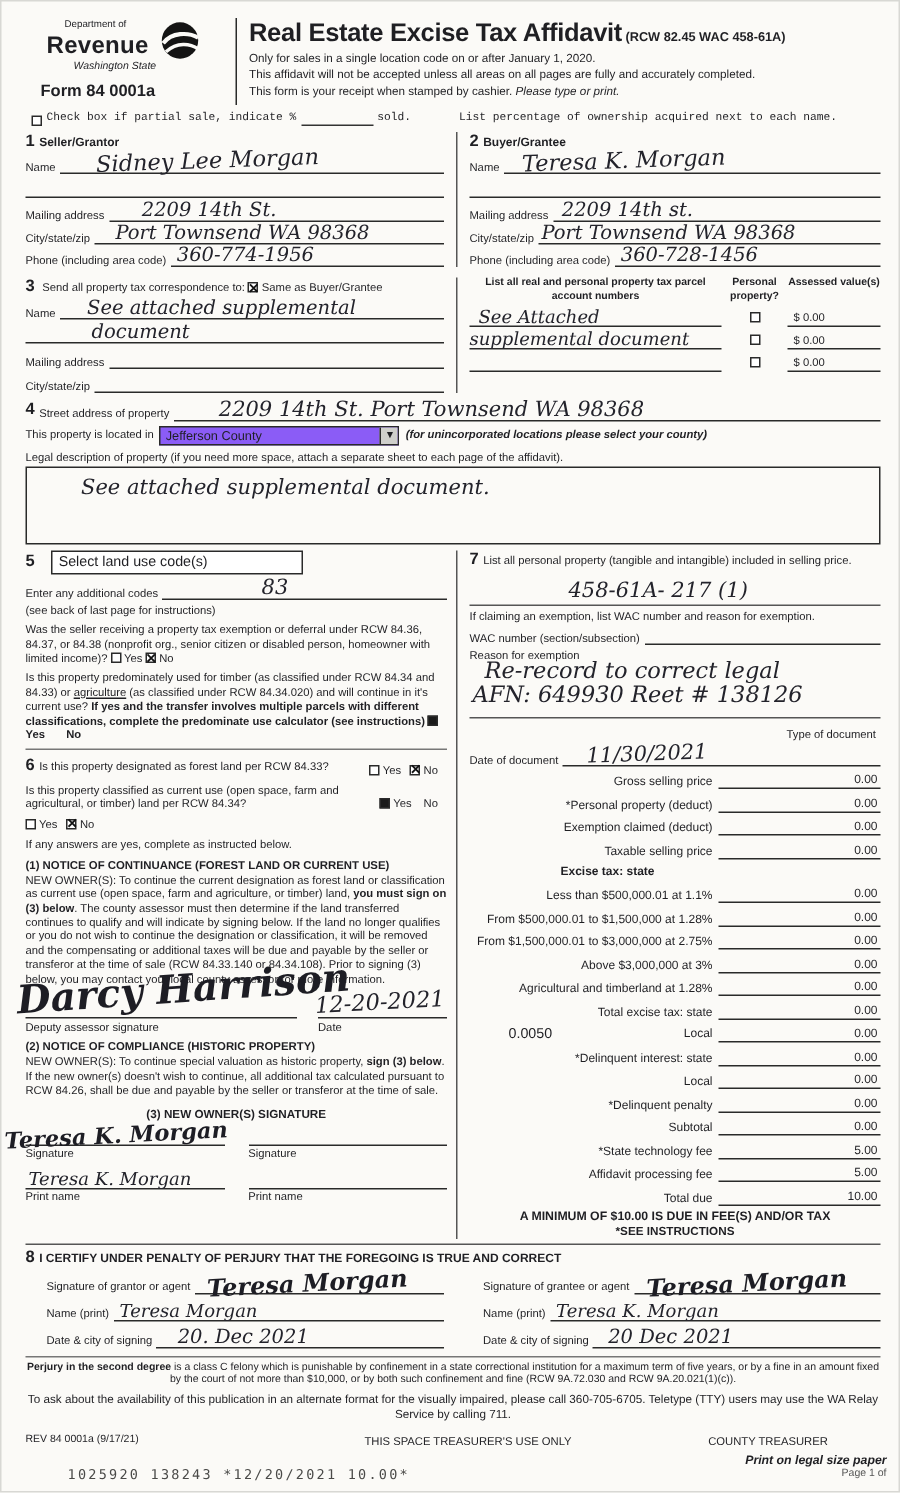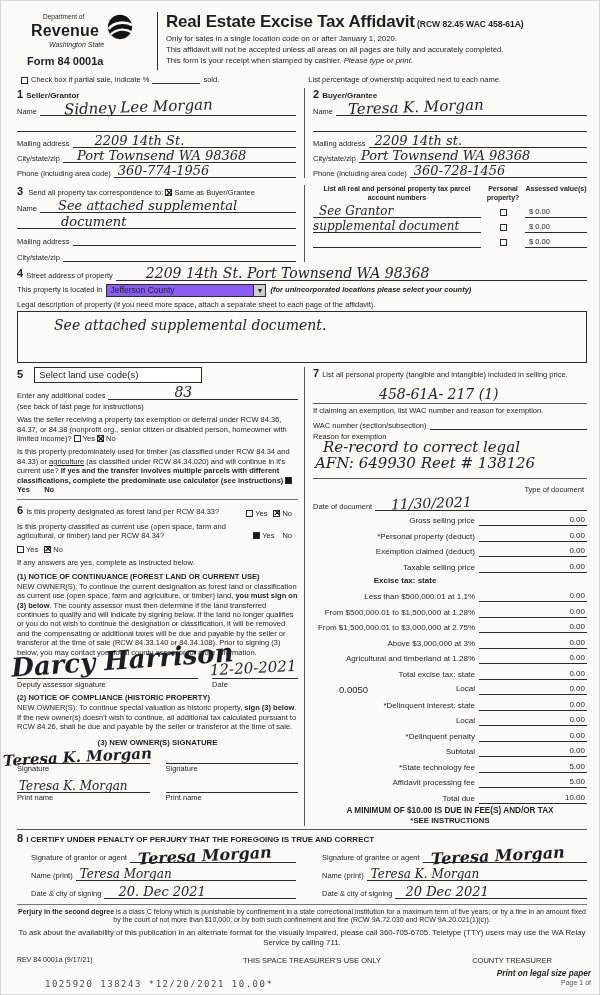--- a/index.html
+++ b/index.html
@@ -29,21 +29,21 @@
   .rev { font-size:16px; font-weight:bold; letter-spacing:.2px; }
   .wa { font-size:7px; font-style:italic; margin-left:18px; }
   .formno { font-size:11px; font-weight:bold; margin-top:5px; padding-left:10px; }
   .hdr-div { width:0; border-left:1.5px solid #2a2a2a; height:58px; margin-top:3px; }
   .hdr-right { flex:1; padding-top:2px; }
   .title-line { margin-bottom:2px; }
   .title { font-size:17px; font-weight:bold; letter-spacing:-.2px; }
   .title-ref { font-size:8.5px; }
   .note { font-size:7.8px; margin-top:1px; }
   
-  .partial { display:flex; align-items:flex-end; gap:3px; font-size:7.5px; margin-top:5px; padding-left:4px; }
+  .partial { display:flex; align-items:flex-end; gap:3px; font-size:7.5px; margin-top:5px; padding-left:4px;font-family:Liberation Mono, monospace; }
   .partial .blank { width:48px; border-bottom:1px solid #333; height:8px; }
   .partial .spacer { flex:1; }
   
   .cb { display:inline-block; width:7px; height:7px; border:1px solid #2a2a2a; background:#fff;
         vertical-align:-1px; position:relative; flex:none; }
   .cb.checked::after { content:"\2715"; position:absolute; left:-1px; top:-2.5px; font-size:9px; font-weight:bold; color:#111; }
   .cb.filled { background:#1a1a1a; }
   
   .fline { display:flex; align-items:flex-end; }
   .flabel { font-size:7.5px; white-space:nowrap; padding-right:3px; }
@@ -263,21 +263,21 @@
       </div>
     </div>
     <div class="colR ptable">
       <div class="phead">
         <span class="c1">List all real and personal property tax parcel account numbers</span>
         <span class="c2">Personal property?</span>
         <span class="c3">Assessed value(s)</span>
       </div>
       <div class="prow">
         <span class="c1">
-            <span class="hw" style="position:absolute; bottom:0; left:6px; font-size:12px;">See Grantor</span>
+            <span class="hw" style="position:absolute; bottom:0; left:6px; font-size:12px;">See Attached</span>
           </span>
         <span class="c2"><span class="cb"></span></span>
         <span class="c3">$ 0.00</span>
       </div>
       <div class="prow">
         <span class="c1">
             <span class="hw" style="position:absolute; bottom:0; left:0; font-size:12px;">supplemental document</span>
           </span>
         <span class="c2"><span class="cb"></span></span>
         <span class="c3">$ 0.00</span>

